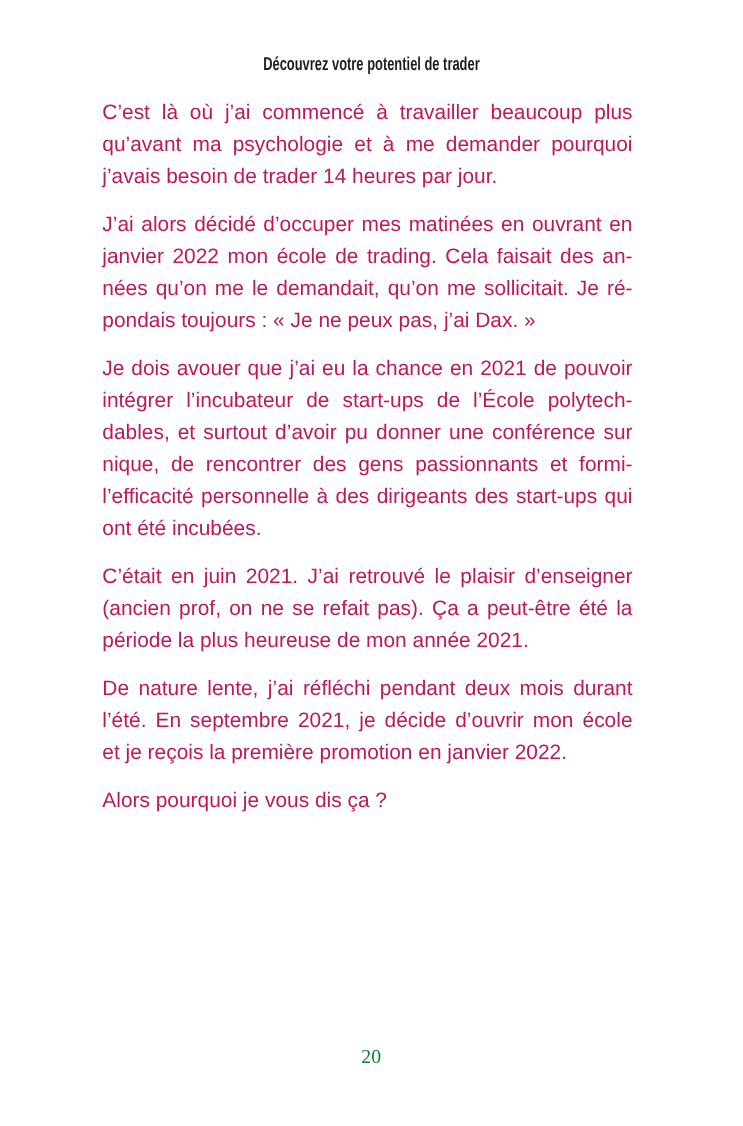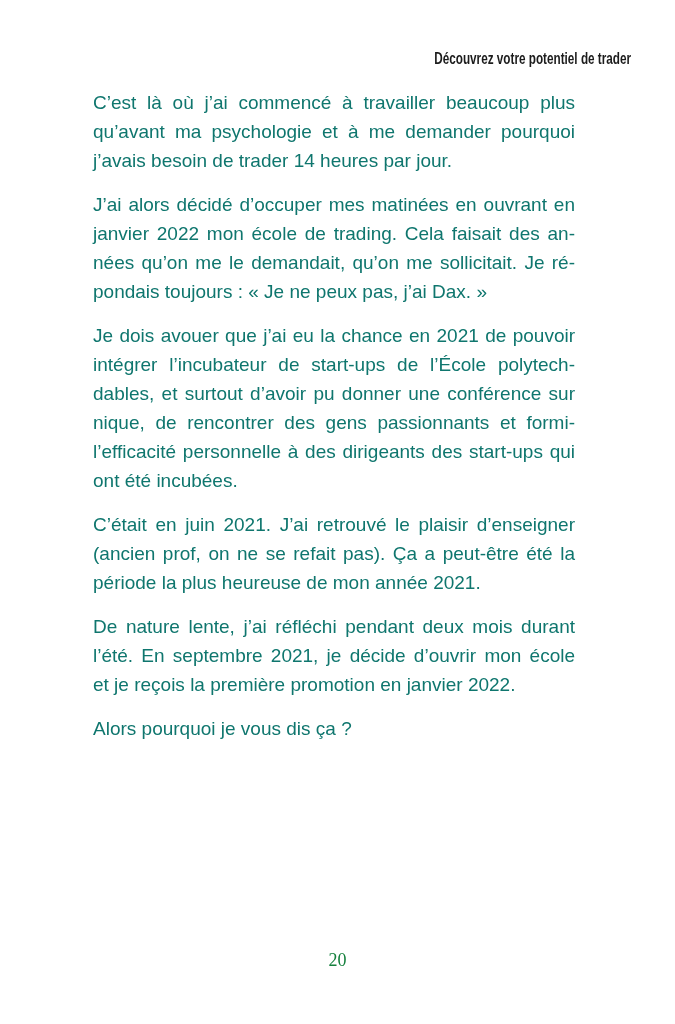--- a/index.html
+++ b/index.html
@@ -14,42 +14,42 @@
     background: #ffffff;
     overflow: hidden;
     font-family: "Liberation Sans", sans-serif;
     color: #222222;
   }
   .running-header {
     position: absolute;
     top: 48px;
     left: 0;
     width: 675px;
-    text-align: right;
+    text-align: center;
     line-height: 22px;
   }
   .running-header .header-text {
     display: inline-block;
     font-family: "Liberation Sans", sans-serif;
     font-weight: 700;
     font-size: 17px;
     letter-spacing: 0px;
     color: #1c1c1c;
     transform: scaleX(0.69);
     transform-origin: 50% 50%;
     white-space: nowrap;
   }
   .text-block {
     position: absolute;
     top: 88px;
     left: 93px;
     width: 482px;
     font-size: 19px;
     line-height: 29px;
-    color: #0f766e;
+    color: #be185d;
   }
   .paragraph {
     margin: 0 0 15px 0;
   }
   .line {
     text-align: justify;
     text-align-last: justify;
     white-space: normal;
   }
   .line.last {

